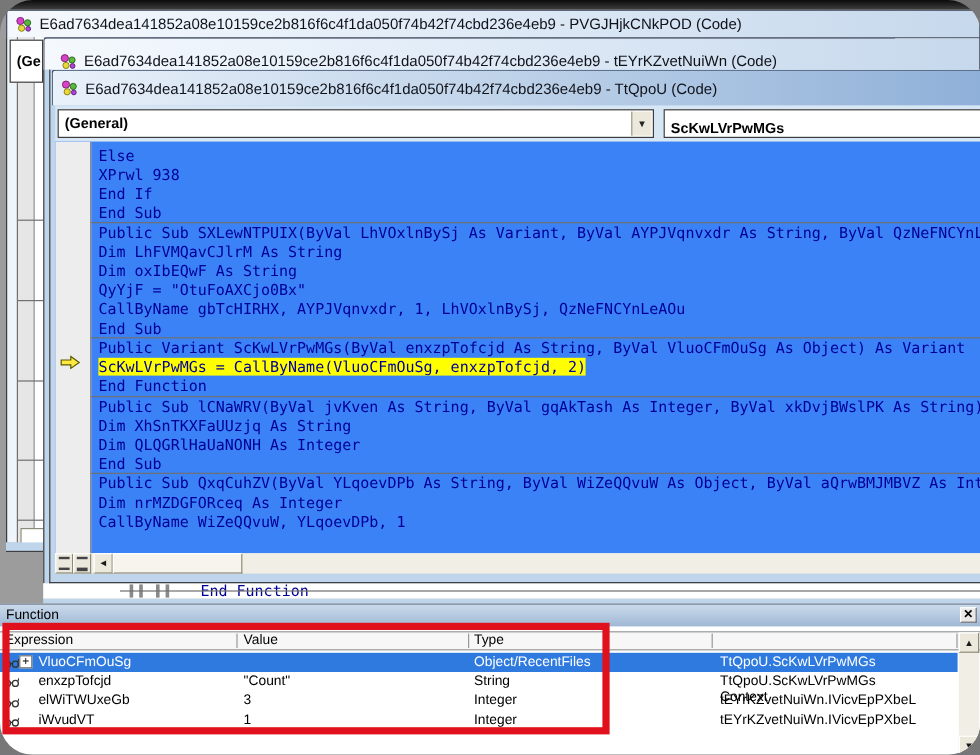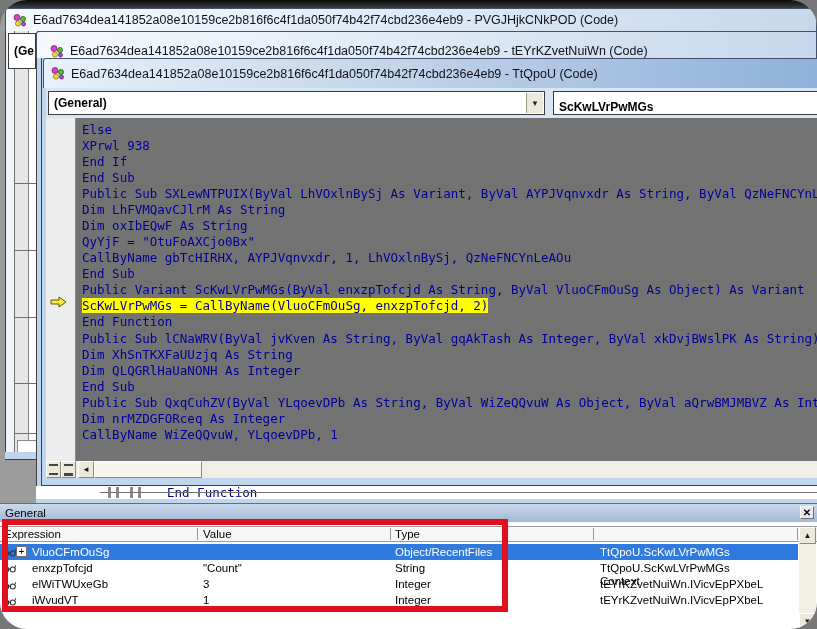--- a/index.html
+++ b/index.html
@@ -18,21 +18,21 @@
   .strip{position:absolute;top:0;bottom:0;}
   
   #win3{background:#BFD5EC;border-left:1px solid #404040;border-bottom:1px solid #404040;box-sizing:border-box;}
   .combo-row{background:#D7E6F5;}
   .combo{background:#fff;border:1px solid #3C3C3C;box-sizing:border-box;display:flex;align-items:center;
          font-size:12px;font-weight:bold;color:#000;padding-left:5px;overflow:hidden;white-space:nowrap;}
   .combo .dd{position:absolute;right:1px;top:1px;bottom:1px;width:16px;background:#ECE9DC;
              border-left:1px solid #9C9887;display:flex;align-items:center;justify-content:center;
              font-size:8px;color:#222;}
   
-  #codewrap{background:#737373;overflow:hidden;text-decoration:underline;}
+  #codewrap{background:#3b82f6;overflow:hidden;text-decoration:underline;}
   #code-margin{position:absolute;left:0;top:0;bottom:0;width:29px;background:#EDEDED;border-right:1px solid #8A8A8A;}
   #code-lines{position:absolute;left:30px;top:4px;right:0;}
   .code-line{height:15.85px;line-height:15.85px;font-family:"DejaVu Sans Mono","Liberation Mono",monospace;
              font-size:12.5px;color:#000099;white-space:pre;padding-left:6px;overflow:hidden;}
   .code-line.sep{border-top:1px solid #707070;}
   .code-line .hl{background:#FFFF00;}
   
   .sb-track{background:#F1EFE5;}
   .sb-btn{background:#ECE9DC;border:1px solid;border-color:#FFFFFF #8E8A79 #8E8A79 #FFFFFF;
           box-sizing:border-box;display:flex;align-items:center;justify-content:center;
@@ -182,21 +182,21 @@
       <div class="sb-btn" style="position:absolute;left:15px;top:0;width:15px;height:17px;">
           <span class="split-glyph" style="border-bottom-width:3px;"></span>
         </div>
       <div class="sb-btn" style="position:absolute;left:32px;top:0;width:16px;height:17px;">◄</div>
       <div class="sb-thumb" style="position:absolute;left:48px;top:0;width:108px;height:17px;"></div>
     </div>
   </div>
 
   <div id="watches" class="abs" style="left:0;top:503px;width:817px;height:126px;">
     <div id="watches-titlebar" style="position:relative;height:18px;">
-      <span>General</span>
+      <span>Function</span>
       <span class="wx-btn">✕</span>
     </div>
 
     <div class="wh-row" style="margin-top:4px;border-top:1px solid #9A9A9A;">
       <span class="wh-cell" style="left:4px;">Expression</span>
       <span class="wh-cell" style="left:203px;">Value</span>
       <span class="wh-cell" style="left:395px;">Type</span>
       <span class="wh-cell" style="left:600px;margin-top:47px;">Context</span>
       <span class="wh-div" style="left:197px;"></span>
       <span class="wh-div" style="left:390px;"></span>

